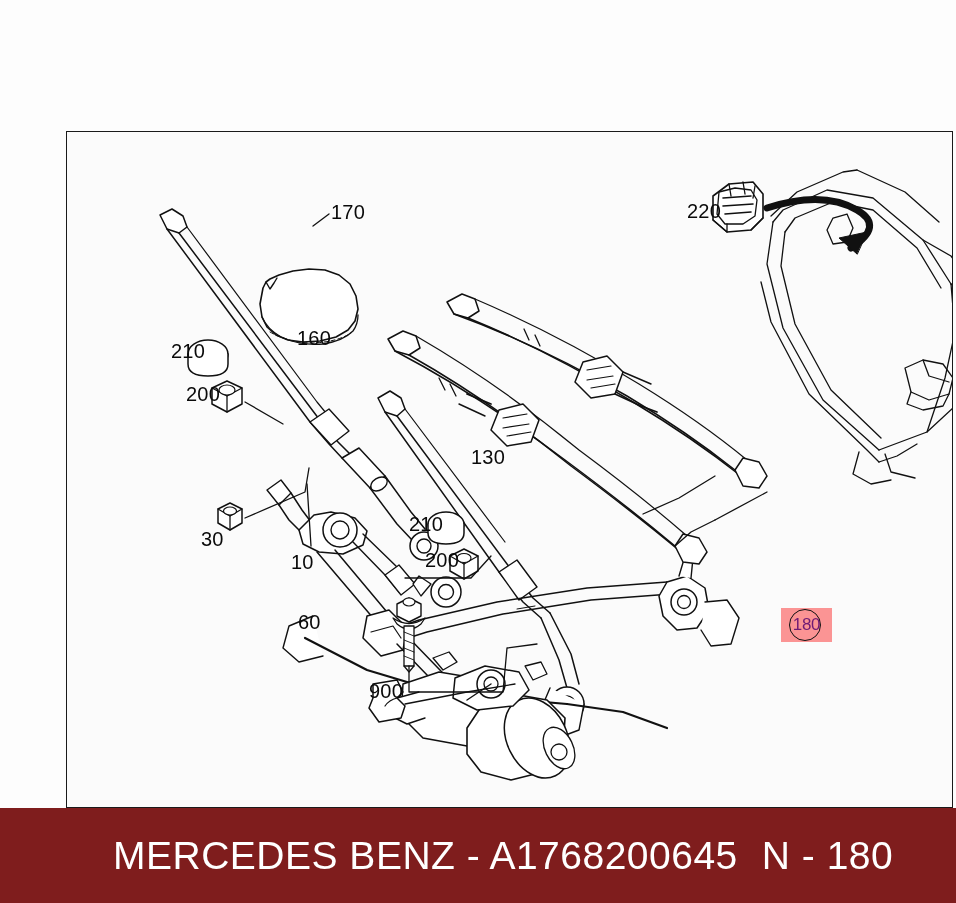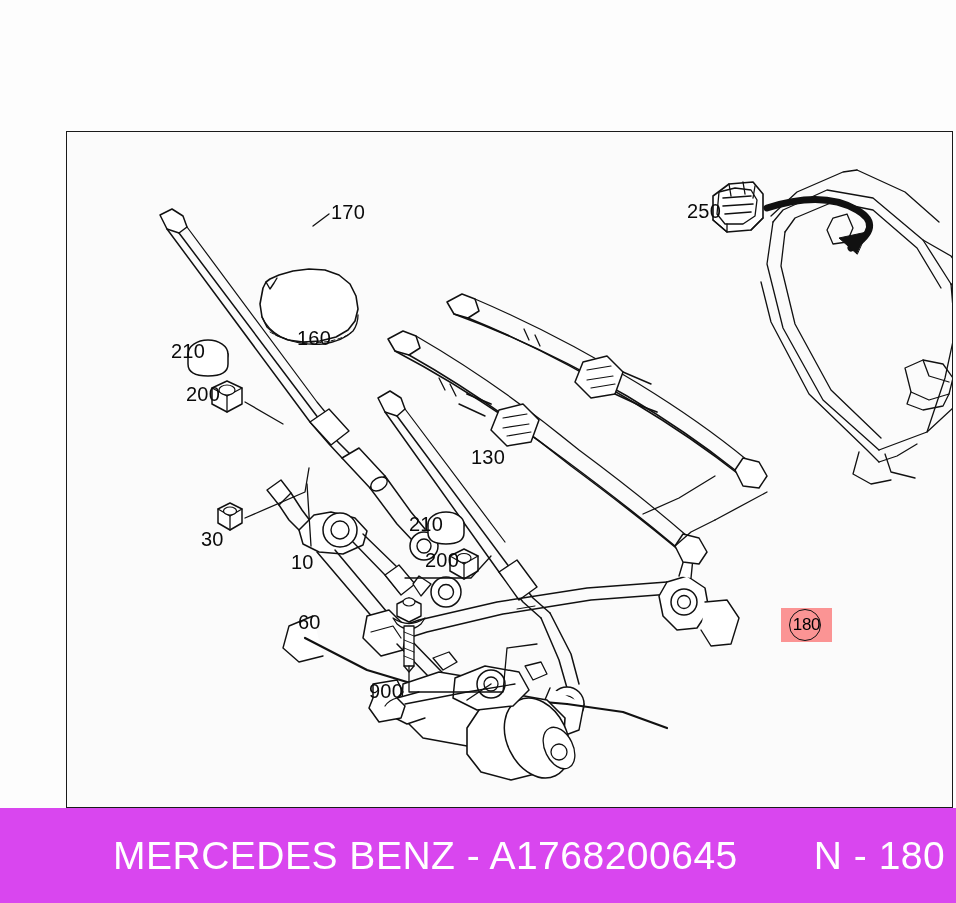--- a/index.html
+++ b/index.html
@@ -74,47 +74,47 @@
     position: absolute;
     left: 0;
     top: 0;
     width: 51px;
     height: 34px;
     display: flex;
     align-items: center;
     justify-content: center;
     font-family: "Liberation Sans", sans-serif;
     font-size: 17px;
-    color: #000000;
+    color: #701a75;
     letter-spacing: -0.3px;
   }
   
   #footer-bar {
     position: absolute;
     left: 0;
     top: 808px;
     width: 956px;
     height: 95px;
-    background: #d946ef;
+    background: #7f1d1d;
     display: flex;
     align-items: center;
   }
   #footer-inner {
     display: flex;
     align-items: baseline;
     margin-left: 113px;
     color: #ffffff;
     font-family: "Liberation Sans", sans-serif;
     font-size: 39px;
     letter-spacing: 0.5px;
     white-space: nowrap;
   }
   #footer-brandline { font-weight: 400; }
   #footer-group {
-    margin-left: 76px;
+    margin-left: 24px;
     font-weight: 400;
   }
 </style>
 </head>
 <body>
 
 <div id="page">
 
   <div id="diagram-frame">
 
@@ -376,21 +376,21 @@
     <div class="part-label" style="left:230px; top:196px;">160</div>
     <div class="part-label" style="left:104px; top:209px;">210</div>
     <div class="part-label" style="left:119px; top:252px;">200</div>
     <div class="part-label" style="left:404px; top:315px;">130</div>
     <div class="part-label" style="left:342px; top:382px;">210</div>
     <div class="part-label" style="left:358px; top:418px;">200</div>
     <div class="part-label" style="left:134px; top:397px;">30</div>
     <div class="part-label" style="left:224px; top:420px;text-align:center;">10</div>
     <div class="part-label" style="left:231px; top:480px;">60</div>
     <div class="part-label" style="left:302px; top:549px;">900</div>
-    <div class="part-label" style="left:620px; top:69px;">250</div>
+    <div class="part-label" style="left:620px; top:69px;">220</div>
 
     <div id="highlight-callout">
       <div class="hl-circle"></div>
       <div class="hl-text">180</div>
     </div>
 
   </div>
 
   <div id="footer-bar">
     <div id="footer-inner">

